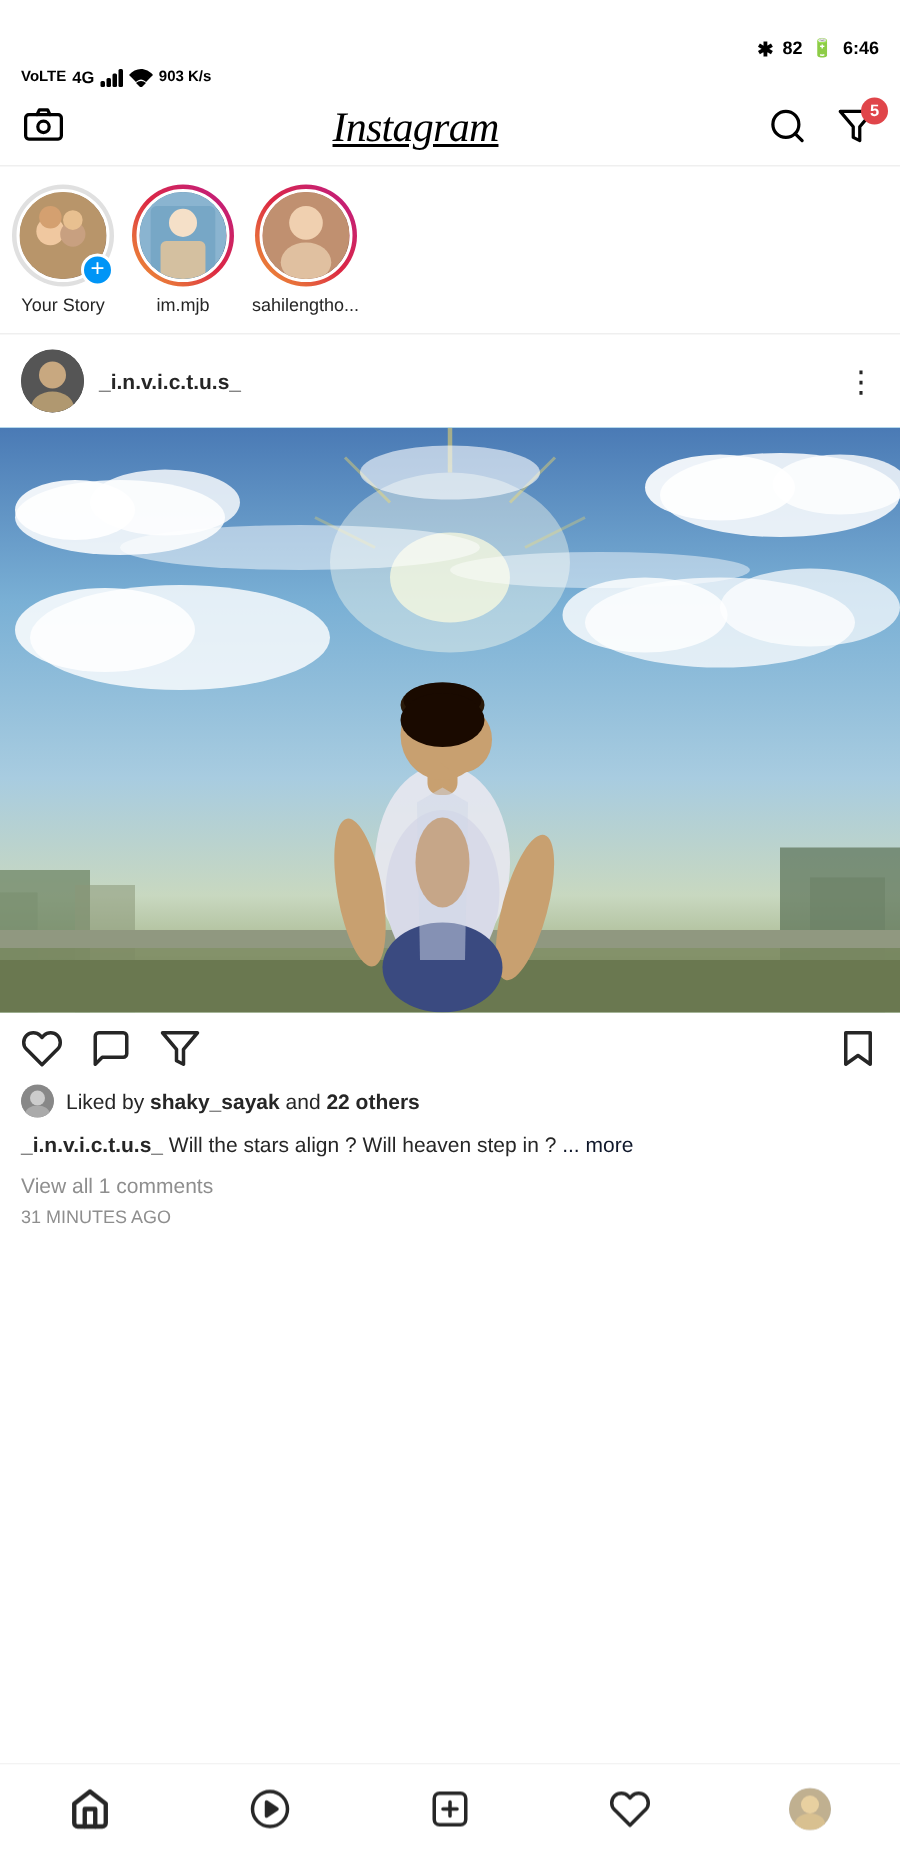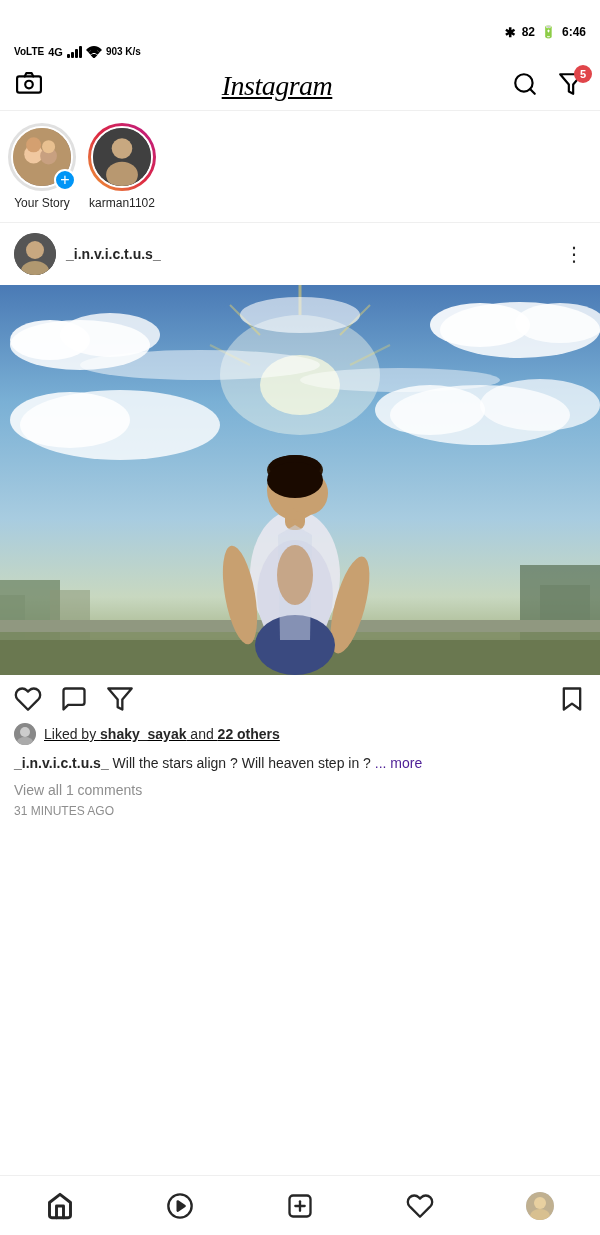--- a/index.html
+++ b/index.html
@@ -162,40 +162,39 @@
     .post-actions-left { display: flex; gap: 18px; align-items: center; }
     .action-icon { cursor: pointer; display: flex; align-items: center; }
     .action-icon svg { width: 28px; height: 28px; }
 
     
     .post-likes {
       padding: 2px 14px 6px;
       display: flex;
       align-items: center;
       gap: 8px;
-      text-decoration: underline;
     }
     .likes-avatar {
       width: 22px; height: 22px;
       border-radius: 50%;
       background: #aaa;
       overflow: hidden;
     }
     .likes-text { font-size: 14px; color: #262626; }
     .likes-text strong { font-weight: 700; }
 
     
     .post-caption {
       padding: 2px 14px 6px;
       font-size: 14px;
       color: #262626;
       line-height: 1.5;
     }
     .post-caption .username { font-weight: 700; }
-    .post-caption .more-link { color: #4c1d95; }
+    .post-caption .more-link { color: #0f172a; }
 
     
     .post-comments-link {
       padding: 2px 14px 4px;
       font-size: 14px;
       color: #8e8e8e;
       cursor: pointer;
     }
 
     
@@ -303,36 +302,51 @@
             <circle cx="22" cy="18" r="8" fill="#d4a070"></circle>
             <circle cx="38" cy="20" r="7" fill="#e8c090"></circle>
           </svg>
         </div>
       </div>
       <div class="add-story-btn">+</div>
     </div>
     <span class="story-name">Your Story</span>
   </div>
 
-
-
   <div class="story-item">
     <div class="story-avatar-wrap">
       <div class="story-ring">
-        <div class="story-avatar av4">
+        <div class="story-avatar av2">
           <svg viewBox="0 0 62 62" width="62" height="62">
-            <circle cx="31" cy="31" r="31" fill="#404040"></circle>
-            <circle cx="31" cy="22" r="11" fill="#c8a880"></circle>
-            <ellipse cx="31" cy="50" rx="17" ry="14" fill="#b89870"></ellipse>
+            <circle cx="31" cy="31" r="31" fill="#8ab4d0"></circle>
+            <rect x="8" y="10" width="46" height="52" rx="4" fill="#6a9fbf" opacity="0.6"></rect>
+            <circle cx="31" cy="22" r="10" fill="#f5e0c8"></circle>
+            <rect x="15" y="35" width="32" height="27" rx="4" fill="#d4c0a0"></rect>
           </svg>
         </div>
       </div>
     </div>
-    <span class="story-name">karman1102</span>
-  </div>
+    <span class="story-name">im.mjb</span>
+  </div>
+
+  <div class="story-item">
+    <div class="story-avatar-wrap">
+      <div class="story-ring">
+        <div class="story-avatar av3">
+          <svg viewBox="0 0 62 62" width="62" height="62">
+            <circle cx="31" cy="31" r="31" fill="#c09070"></circle>
+            <circle cx="31" cy="22" r="12" fill="#f0d0b0"></circle>
+            <ellipse cx="31" cy="50" rx="18" ry="14" fill="#e0c0a0"></ellipse>
+          </svg>
+        </div>
+      </div>
+    </div>
+    <span class="story-name">sahilengtho...</span>
+  </div>
+
 
 
 </div>
 
 <div class="post-header">
   <div class="post-user-info">
     <div class="post-avatar av-post">
       <svg viewBox="0 0 42 42" width="42" height="42">
         <circle cx="21" cy="21" r="21" fill="#555"></circle>
         <circle cx="21" cy="17" r="9" fill="#c8a880"></circle>

